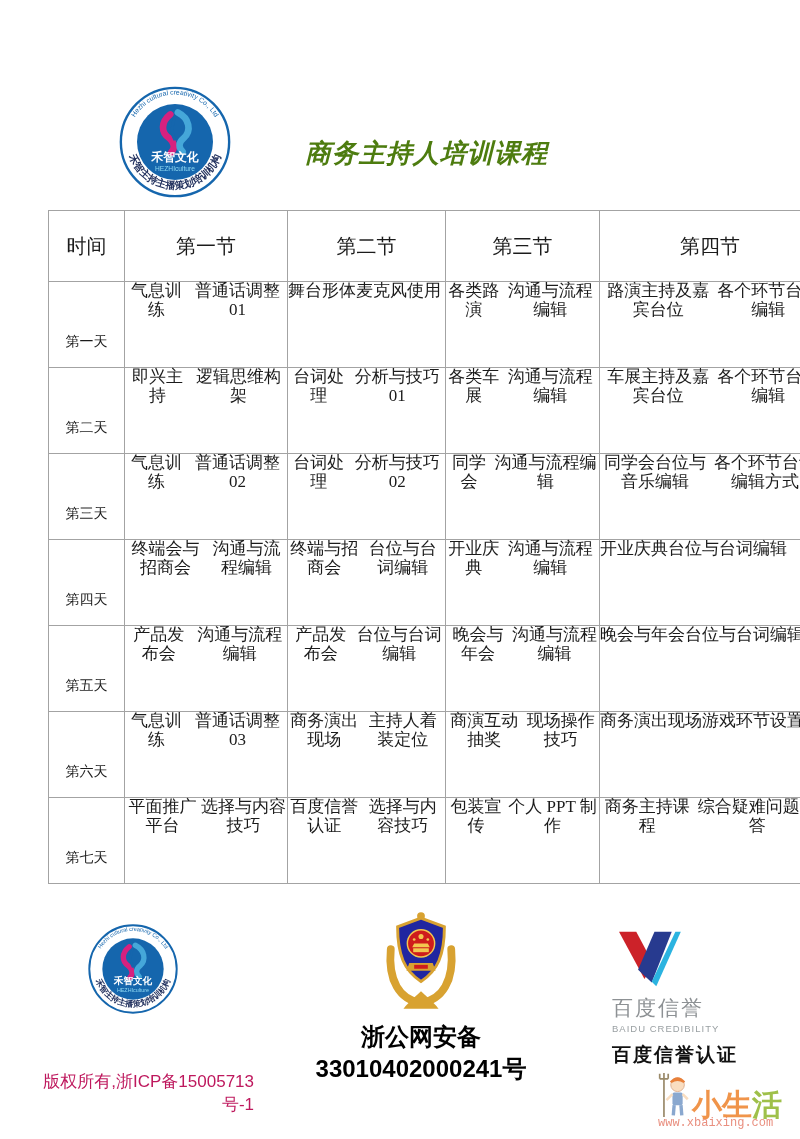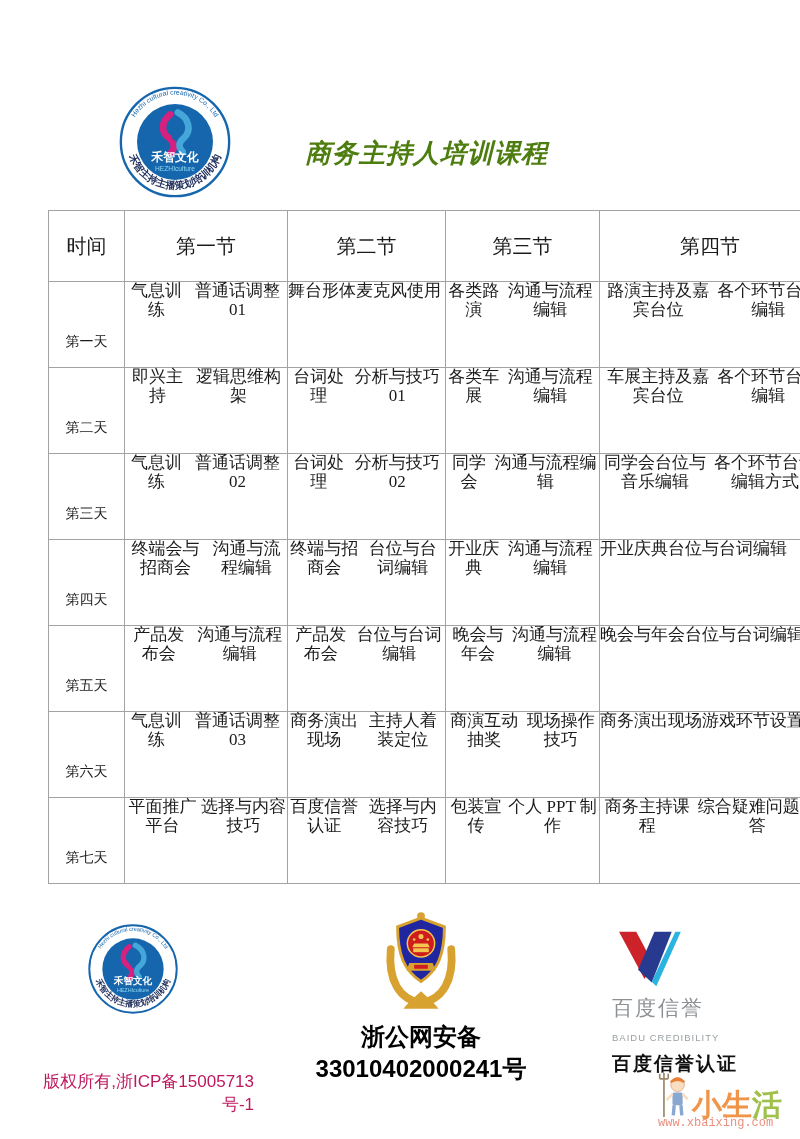--- a/index.html
+++ b/index.html
@@ -27,21 +27,21 @@
   
   .logo-footer{position:absolute;left:87px;top:923px;width:92px;height:92px;}
   .copyright{position:absolute;left:18px;top:1070px;width:236px;text-align:right;
              font-size:17px;color:#be185d;}
   .police-badge{position:absolute;left:382px;top:908px;width:78px;height:102px;}
   .police-text{position:absolute;left:290px;top:1021px;width:262px;text-align:center;
                font-size:24px;font-weight:bold;color:#000;}
   .baidu{position:absolute;left:612px;top:928px;width:132px;text-align:left;}
   .baidu-v{width:74px;height:60px;}
   .baidu-name{font-size:21px;color:#8d9194;letter-spacing:2px;margin-top:2px;}
-  .baidu-en{font-size:9.5px;color:#9aa0a3;letter-spacing:1px;margin-top:10px;}
+  .baidu-en{font-size:9.5px;color:#9aa0a3;letter-spacing:1px;margin-top:1px;}
   .baidu-cert{font-size:19px;color:#111;font-weight:bold;margin-top:8px;letter-spacing:2px;}
 
   
   .watermark{position:absolute;left:658px;top:1070px;width:140px;}
   .wm-row{display:flex;align-items:flex-end;}
   .wm-char{font-size:30px;font-weight:bold;line-height:1;
            font-family:"Liberation Serif", serif;}
   .wm-c0,.wm-c1{color:#f0944a;}
   .wm-c2{color:#9fc04a;}
   .wm-url{font-family:"Liberation Mono", monospace;font-size:12px;color:#e98f7f;

